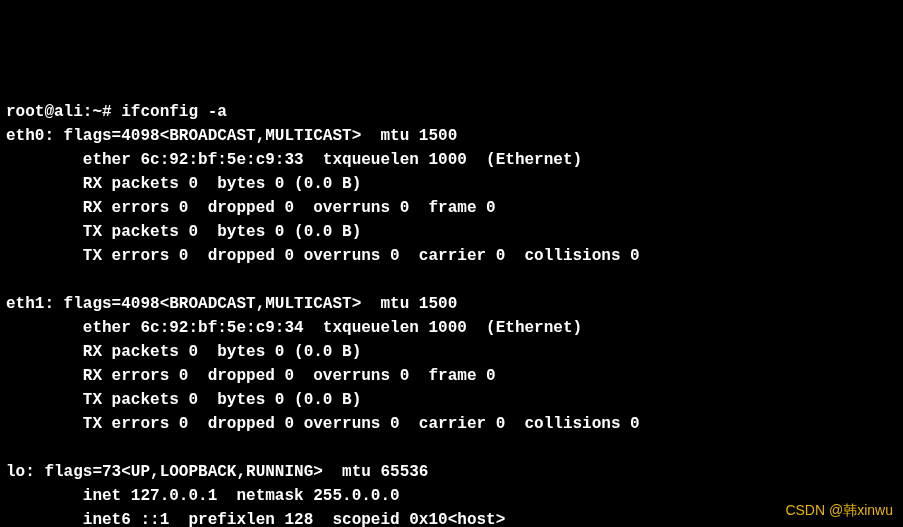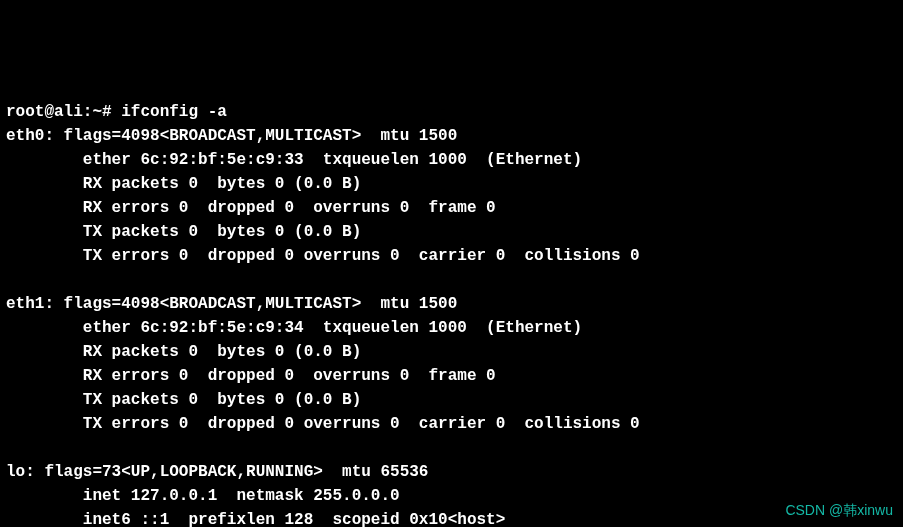--- a/index.html
+++ b/index.html
@@ -18,21 +18,21 @@
       width: 903px;
       height: 527px;
       white-space: pre;
       overflow: hidden;
       position: relative;
     }
     .watermark {
       position: absolute;
       bottom: 6px;
       right: 10px;
-      color: #14b8a6;
+      color: #eab308;
       font-size: 14px;
       font-weight: normal;
       font-family: Arial, sans-serif;
       white-space: nowrap;
     }
     .line {
       display: block;
     }
   </style>
 </head>

